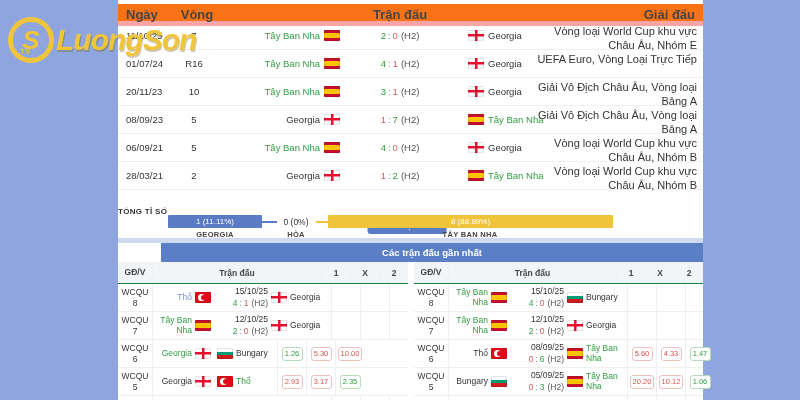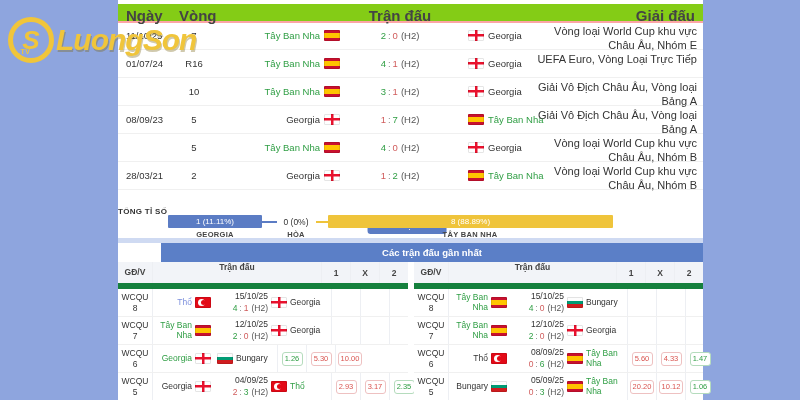--- a/index.html
+++ b/index.html
@@ -8,21 +8,21 @@
   .content{position:absolute;left:118px;top:0;width:585px;height:400px;background:#ffffff;}
 
   
   .logo{position:absolute;left:8px;top:14px;height:52px;display:flex;align-items:center;z-index:30;color:#f0c53b;cursor:pointer;}
   .logo-emblem{width:46px;height:46px;border:5px solid #f0c53b;border-radius:50%;box-sizing:border-box;position:relative;display:flex;align-items:center;justify-content:center;flex:none;}
   .logo-s{font-size:26px;font-weight:bold;font-style:italic;line-height:1;}
   .logo-tv{position:absolute;left:5px;bottom:3px;font-size:7px;font-weight:bold;letter-spacing:.5px;}
   .logo-text{font-size:30px;font-weight:bold;font-style:italic;letter-spacing:-1px;margin-left:2px;text-shadow:1px 2px 0 rgba(120,100,20,.35);}
 
   
-  .h2h-header{position:absolute;top:4px;left:0;right:0;height:17px;background:#84cc16;border-bottom:2px solid #fca5a5;font-size:15px;font-weight:bold;color:#444;}
+  .h2h-header{position:absolute;top:4px;left:0;right:0;height:17px;background:#f97316;border-bottom:5px solid #fca5a5;font-size:13px;font-weight:bold;color:#444;}
   .h2h-header span{position:absolute;top:3px;}
   .hh-date{left:8px;}
   .hh-round{left:61px;width:36px;text-align:center;}
   .hh-match{left:232px;width:100px;text-align:center;}
   .hh-tour{right:8px;}
 
   .h2h-rows{position:absolute;top:22px;left:0;right:0;}
   .h2h-row{position:relative;height:27px;border-bottom:1px solid #f0f0f0;font-size:9.5px;color:#333;cursor:pointer;}
   .h2h-row>*{position:absolute;top:0;height:27px;display:flex;align-items:center;}
   .c-date{left:8px;width:52px;}
@@ -67,21 +67,21 @@
   .lbl-draw{left:158px;width:40px;}
   .lbl-spain{left:282px;width:140px;}
 
   
   .divider{position:absolute;top:238px;left:0;right:0;height:5px;background:#cfdaf2;}
   .recent-title{position:absolute;top:243px;left:0;right:0;height:19px;background:#5b7fc7;color:#fff;font-size:9.5px;font-weight:bold;display:flex;align-items:center;justify-content:center;margin-left:43px;}
 
   .rtable{position:absolute;top:262px;background:#fff;}
   .rtable.left{left:0;width:290px;}
   .rtable.right{left:296px;width:289px;}
-  .rt-header{height:21px;background:#f2f4f8;border-bottom:6px solid #15803d;display:flex;font-size:8.5px;font-weight:bold;color:#444;}
+  .rt-header{height:21px;background:#f2f4f8;border-bottom:1px solid #15803d;display:flex;align-items:center;font-size:8.5px;font-weight:bold;color:#444;}
   .rt-row{height:27px;border-bottom:1px solid #f0f0f0;display:flex;align-items:stretch;font-size:8.5px;color:#333;cursor:pointer;}
   .rc-gdv{width:34px;display:flex;flex-direction:column;align-items:center;justify-content:center;line-height:1.2;border-right:1px solid #edeff3;flex:none;}
   .rc-t1{width:58px;display:flex;align-items:center;justify-content:flex-end;gap:3px;padding-right:3px;flex:none;text-align:right;line-height:1.1;}
   .rc-date{width:54px;display:flex;flex-direction:column;align-items:flex-end;justify-content:center;line-height:1.3;flex:none;text-align:center;}
   .rc-t2{width:60px;display:flex;align-items:center;gap:3px;padding-left:3px;flex:none;line-height:1.1;}
   .rc-odd{width:28px;display:flex;align-items:center;justify-content:center;border-left:1px solid #edeff3;flex:none;text-align:center;}
   .rt-header .rc-match{flex:1;text-align:center;}
   .obox{font-size:7.5px;padding:1.5px 2px;border-radius:3px;border:1px solid;min-width:15px;text-align:center;background:#fff;}
   .obox.red{color:#d9534f;border-color:#eec1c1;}
   .obox.green{color:#2f9e44;border-color:#b5dcbd;}
@@ -132,20 +132,21 @@
             <span class="sl">1</span>
             <span class="sc-note">(H2)</span>
           </div>
           <div class="c-away">
             <span class="flag flag-ge"></span>
             <span class="tname default">Georgia</span>
           </div>
           <div class="c-tour">UEFA Euro, Vòng Loại Trực Tiếp</div>
         </div>
         <div class="h2h-row">
+          <div class="c-date">20/11/23</div>
           <div class="c-round">10</div>
           <div class="c-home">
             <span class="tname green">Tây Ban Nha</span>
             <span class="flag flag-es"></span>
           </div>
           <div class="c-score">
             <span class="sw">3</span>
             <span class="sc-colon">:</span>
             <span class="sl">1</span>
             <span class="sc-note">(H2)</span>
@@ -169,20 +170,21 @@
             <span class="sw">7</span>
             <span class="sc-note">(H2)</span>
           </div>
           <div class="c-away">
             <span class="flag flag-es"></span>
             <span class="tname green">Tây Ban Nha</span>
           </div>
           <div class="c-tour">Giải Vô Địch Châu Âu, Vòng loại Bảng A</div>
         </div>
         <div class="h2h-row">
+          <div class="c-date">06/09/21</div>
           <div class="c-round">5</div>
           <div class="c-home">
             <span class="tname green">Tây Ban Nha</span>
             <span class="flag flag-es"></span>
           </div>
           <div class="c-score">
             <span class="sw">4</span>
             <span class="sc-colon">:</span>
             <span class="sl">0</span>
             <span class="sc-note">(H2)</span>
@@ -309,24 +311,20 @@
           </div>
           <div class="rt-row">
             <div class="rc-gdv">
               <span>WCQU</span>
               <span>5</span>
             </div>
             <div class="rc-t1">
               <span class="tname default">Georgia</span>
               <span class="flag flag-ge"></span>
             </div>
-            <div class="rc-date">
-              <span>04/09/25</span>
-              <span><span class="sl">2</span><span class="sc-colon">:</span><span class="sw">3</span><span class="sc-note">(H2)</span></span>
-            </div>
             <div class="rc-t2">
               <span class="flag flag-tr"></span>
               <span class="tname green">Thổ</span>
             </div>
             <div class="rc-odd">
               <span class="obox red">2.93</span>
             </div>
             <div class="rc-odd">
               <span class="obox red">3.17</span>
             </div>

